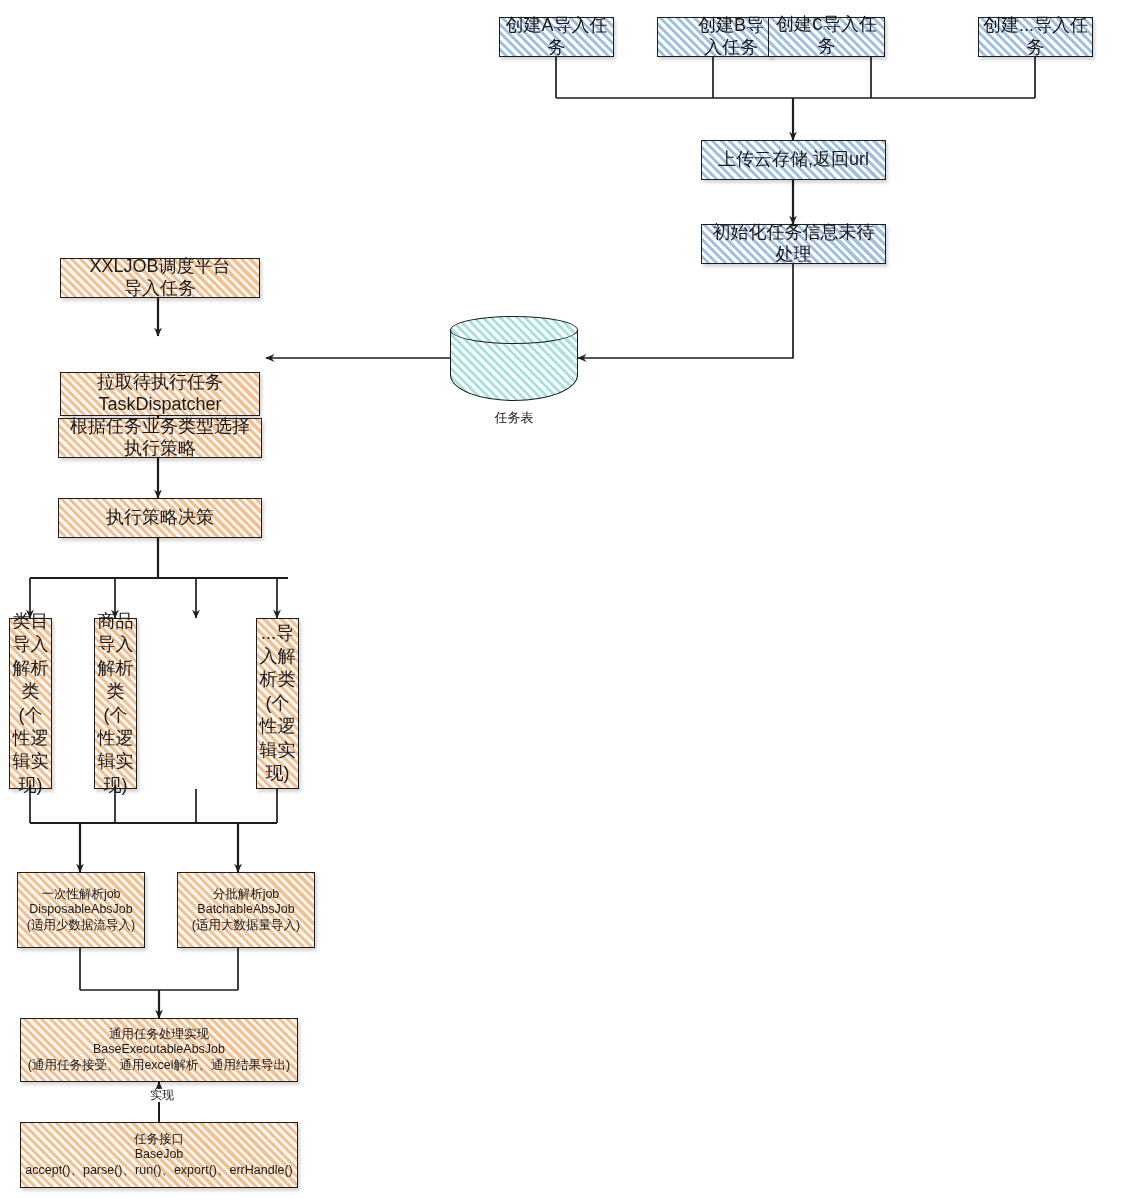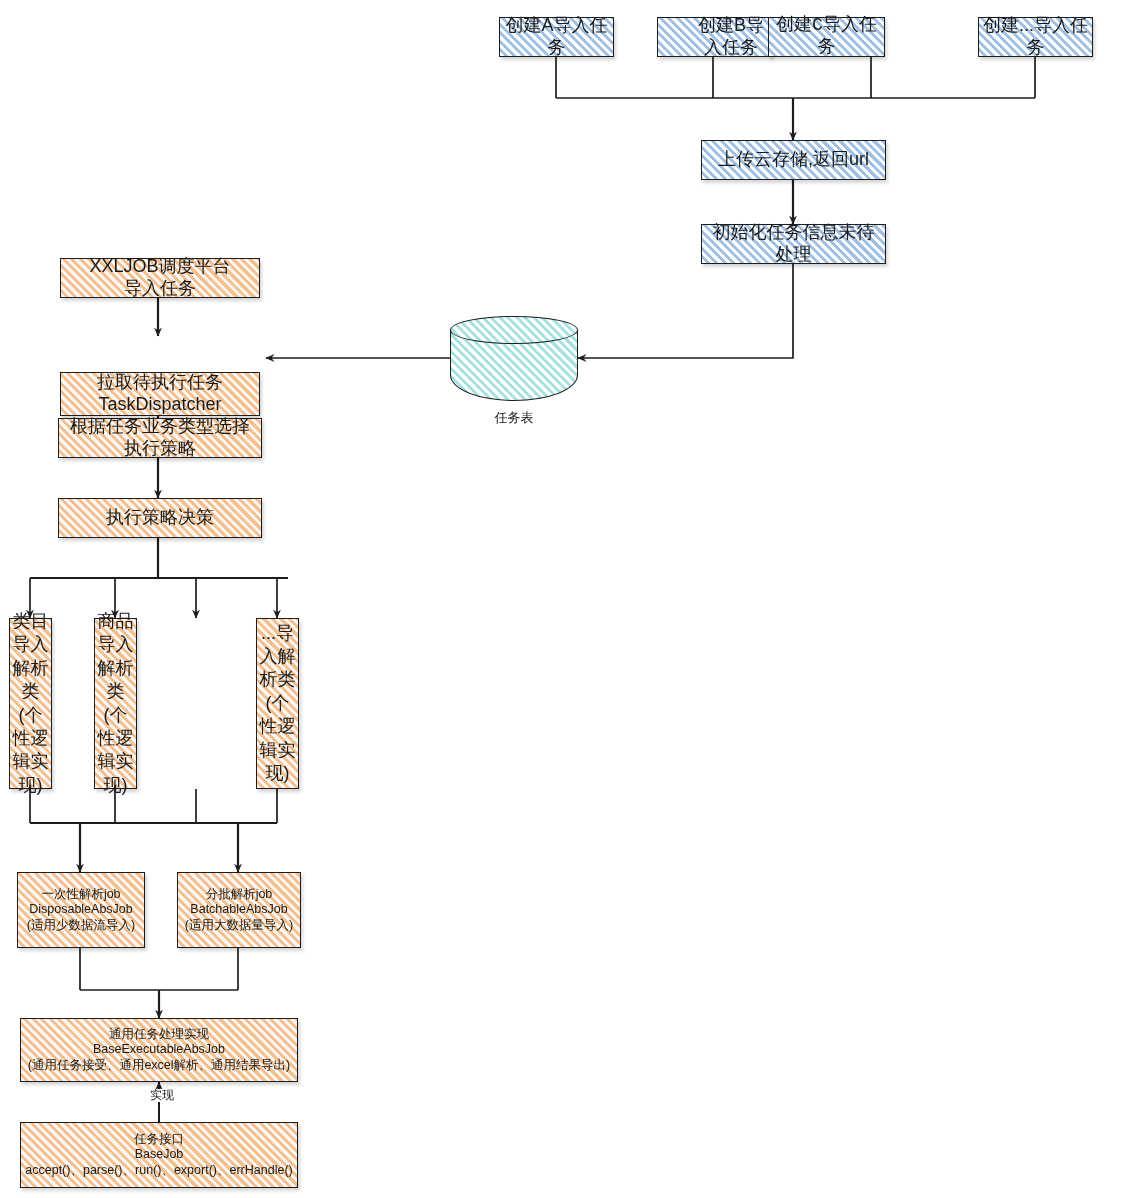--- a/index.html
+++ b/index.html
@@ -190,21 +190,21 @@
   </div>
   <div class="node orange parser" style="left:256px;top:618px;width:43px;height:171px;">
     <span>...导入解析类(个性逻辑实现)</span>
   </div>
 
   <div class="node orange f12" style="left:17px;top:872px;width:128px;height:76px;">
     <span>一次性解析job
 DisposableAbsJob
 (适用少数据流导入)</span>
   </div>
-  <div class="node orange f12" style="left:177px;top:872px;width:124px;height:76px;">
+  <div class="node orange f12" style="left:177px;top:872px;width:138px;height:76px;">
     <span>分批解析job
 BatchableAbsJob
 (适用大数据量导入)</span>
   </div>
 
   <div class="node orange f12" style="left:20px;top:1018px;width:278px;height:64px;">
     <span>通用任务处理实现
 BaseExecutableAbsJob
 (通用任务接受、通用excel解析、通用结果导出)</span>
   </div>

